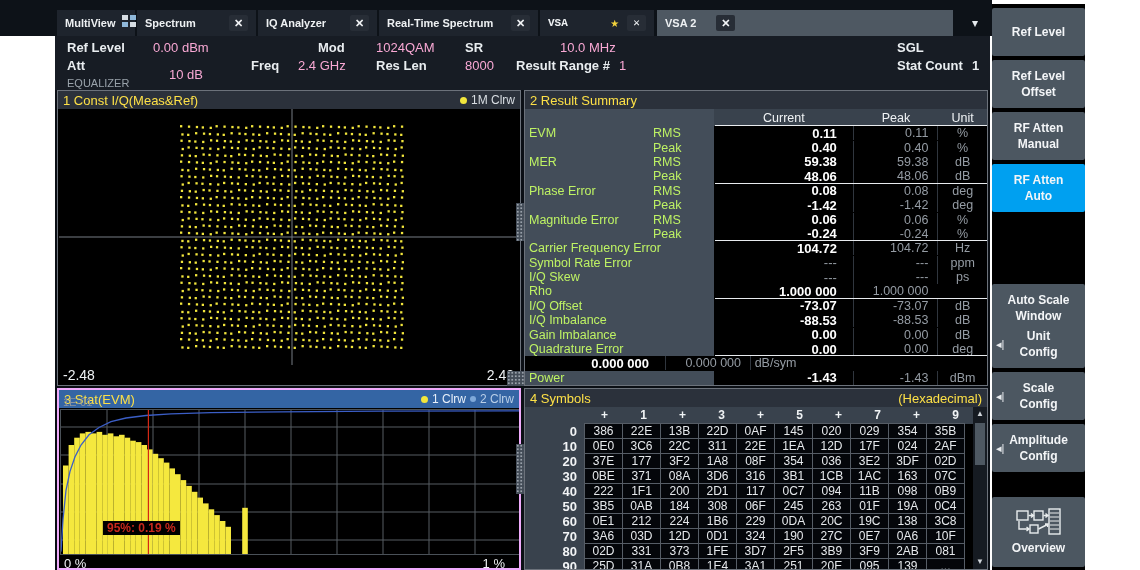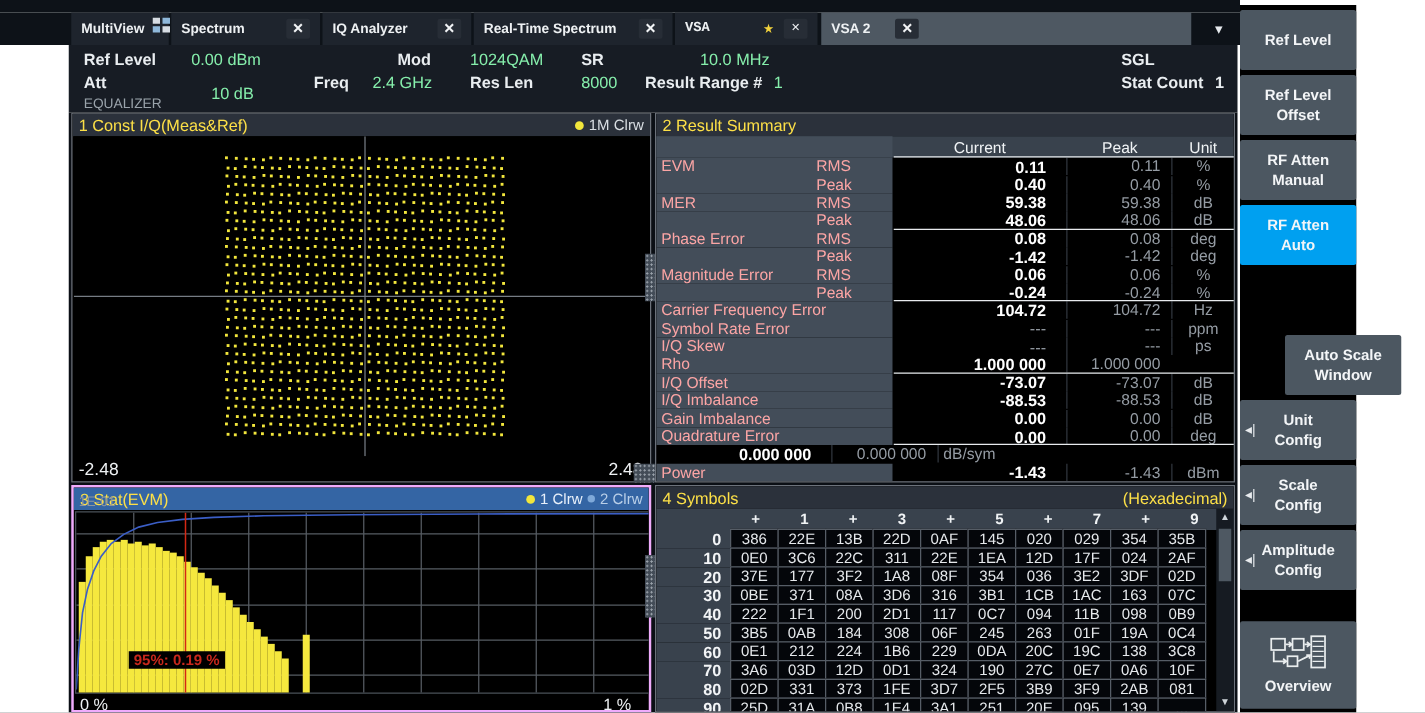--- a/index.html
+++ b/index.html
@@ -16,21 +16,21 @@
   .xbtn{width:19px;height:16px;background:#272d36;border-radius:2px;display:flex;
     align-items:center;justify-content:center;color:#f2f4f6;font-size:11px;font-weight:bold;line-height:1}
   .star{color:#f2d23c;font-size:14px;line-height:1}
   .mlauto{margin-left:auto}
   #tab-dropdown{left:963px;top:12px;width:24px;height:22px;display:flex;align-items:center;
     justify-content:center;color:#e6eaee;font-size:12px}
   
   #header{left:55px;top:36px;width:935px;height:54px;background:#171c24}
   #header span{position:absolute;white-space:nowrap;font-size:13px;line-height:14px}
   .hl{color:#e9edf0;font-weight:bold}
-  .hv{color:#86efac}
+  .hv{color:#f9a8d4}
   .heq{color:#9aa3ab;font-size:11px !important}
   
   #main{left:55px;top:90px;width:935px;height:480px;background:#0b0f15}
   .panel{position:absolute;box-sizing:border-box;border:1px solid #6c727b;background:#000;overflow:hidden}
   .ptitle{height:18px;background:#2b313b;display:flex;align-items:center;padding:0 5px;gap:5px}
   .ptitle .ptext{font-size:13px;color:#fde047;white-space:nowrap}
   .ptitle.blue{background:#3465a4}
   .legend{display:flex;align-items:center;gap:4px;margin-left:auto}
   .dot{width:7px;height:7px;border-radius:50%;display:inline-block}
   .legtext{font-size:12px;color:#d9dee3;white-space:nowrap}
@@ -49,21 +49,21 @@
   #stat-axis .amin{position:absolute;left:5px;top:0}
   #stat-axis .amax{position:absolute;right:14px;top:0}
   
   .rshead{display:flex;height:17px;background:#39424d;color:#f0f3f5;font-size:12.5px;align-items:center}
   .rshead .h0{width:190px;background:#434d59;height:100%}
   .rshead .hc{width:140px;text-align:center}
   .rshead .hp{width:85px;text-align:center}
   .rshead .hu{width:49px;text-align:center}
   #rs-body{position:relative}
   .rsrow{display:flex;height:14.4px;align-items:center}
-  .cLab{width:190px;height:100%;background:#434d59;color:#fca5a5;font-size:12.5px;
+  .cLab{width:190px;height:100%;background:#434d59;color:#bef264;font-size:12.5px;
     position:relative;display:flex;align-items:center;padding-left:4px;box-sizing:border-box}
   .cSub{position:absolute;left:128px}
   .cCur{width:140px;text-align:right;padding-right:16px;box-sizing:border-box;
     color:#fff;font-weight:bold;font-size:13px}
   .cPeak{width:85px;text-align:right;padding-right:9px;box-sizing:border-box;
     color:#959ca4;font-size:12.5px;border-left:1px solid #30363e}
   .cUnit{width:49px;text-align:center;color:#959ca4;font-size:12.5px;border-left:1px solid #30363e}
   .dim{color:#959ca4 !important;font-weight:normal !important}
   .sepline{position:absolute;left:190px;width:274px;height:1px;background:#e8ebee}
   
@@ -1567,21 +1567,21 @@
         <span class="skline">Offset</span>
       </div>
       <div class="softkey" style="top: 108px; height: 48px;">
         <span class="skline">RF Atten</span>
         <span class="skline">Manual</span>
       </div>
       <div class="softkey active" style="top: 160px; height: 48px;">
         <span class="skline">RF Atten</span>
         <span class="skline">Auto</span>
       </div>
-      <div class="softkey" style="top: 264px; height: 48px; margin-left: 36px;">
+      <div class="softkey" style="top: 280px; height: 48px;">
         <span class="skline">Auto Scale</span>
         <span class="skline">Window</span>
       </div>
       <div class="softkey" style="top: 316px; height: 48px;">
         <span class="skarr">◂|</span>
         <span class="skline">Unit</span>
         <span class="skline">Config</span>
       </div>
       <div class="softkey" style="top: 368px; height: 48px;">
         <span class="skarr">◂|</span>

